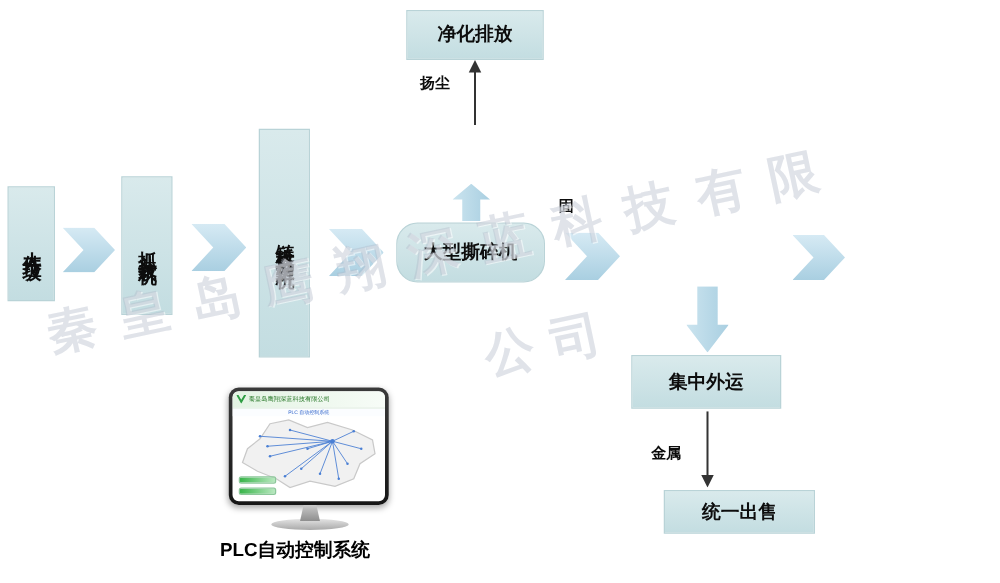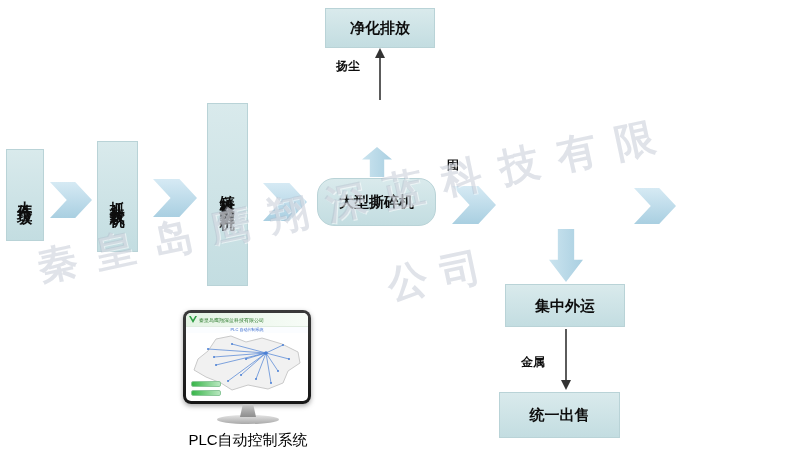--- a/index.html
+++ b/index.html
@@ -110,39 +110,39 @@
     background:linear-gradient(180deg,#c9c9c9,#8d8d8d);
     clip-path:polygon(18% 0,82% 0,100% 100%,0 100%);
   }
   .mon-base{
     width:62px;height:9px;margin:-2px auto 0 auto;
     border-radius:50%;
     background:linear-gradient(180deg,#e4e4e4,#a9a9a9);
   }
   #plc-caption{
     position:absolute;left:176px;top:431px;width:144px;
-    text-align:center;font-size:15px;font-weight:normal;color:#000;z-index:4;
+    font-size:15px;font-weight:bold;color:#000;z-index:4;
   }
 </style>
 </head>
 <body>
 
 <div id="canvas">
 
   <div class="watermark" id="wm1">秦皇岛鹰翔深蓝科技有限</div>
   <div class="watermark" id="wm2">公司</div>
 
   <div class="node vertical" style="left:6px;top:149px;width:38px;height:92px;">大件垃圾</div>
   <div class="node vertical" style="left:97px;top:141px;width:41px;height:111px;">抓斗装载机</div>
   <div class="node vertical" style="left:207px;top:103px;width:41px;height:183px;">链板式自动上料机</div>
 
   <div class="node" style="left:317px;top:178px;width:119px;height:48px;border-radius:17px;">大型撕碎机</div>
   <div class="node" style="left:325px;top:8px;width:110px;height:40px;">净化排放</div>
   <div class="node" style="left:505px;top:284px;width:120px;height:43px;">集中外运</div>
-  <div class="node" style="left:499px;top:392px;width:121px;height:46px;">统一出售</div>
+  <div class="node" style="left:531px;top:392px;width:121px;height:35px;">统一出售</div>
 
   <div class="chevron" style="left:50px;top:182px;width:42px;height:36px;"></div>
   <div class="chevron" style="left:153px;top:179px;width:44px;height:38px;"></div>
   <div class="chevron" style="left:263px;top:183px;width:44px;height:38px;"></div>
   <div class="chevron" style="left:452px;top:186px;width:44px;height:38px;"></div>
   <div class="chevron" style="left:634px;top:188px;width:42px;height:36px;"></div>
 
   <div class="block-up" style="left:362px;top:147px;width:30px;height:30px;"></div>
   <div class="block-down" style="left:549px;top:229px;width:34px;height:53px;"></div>
 

